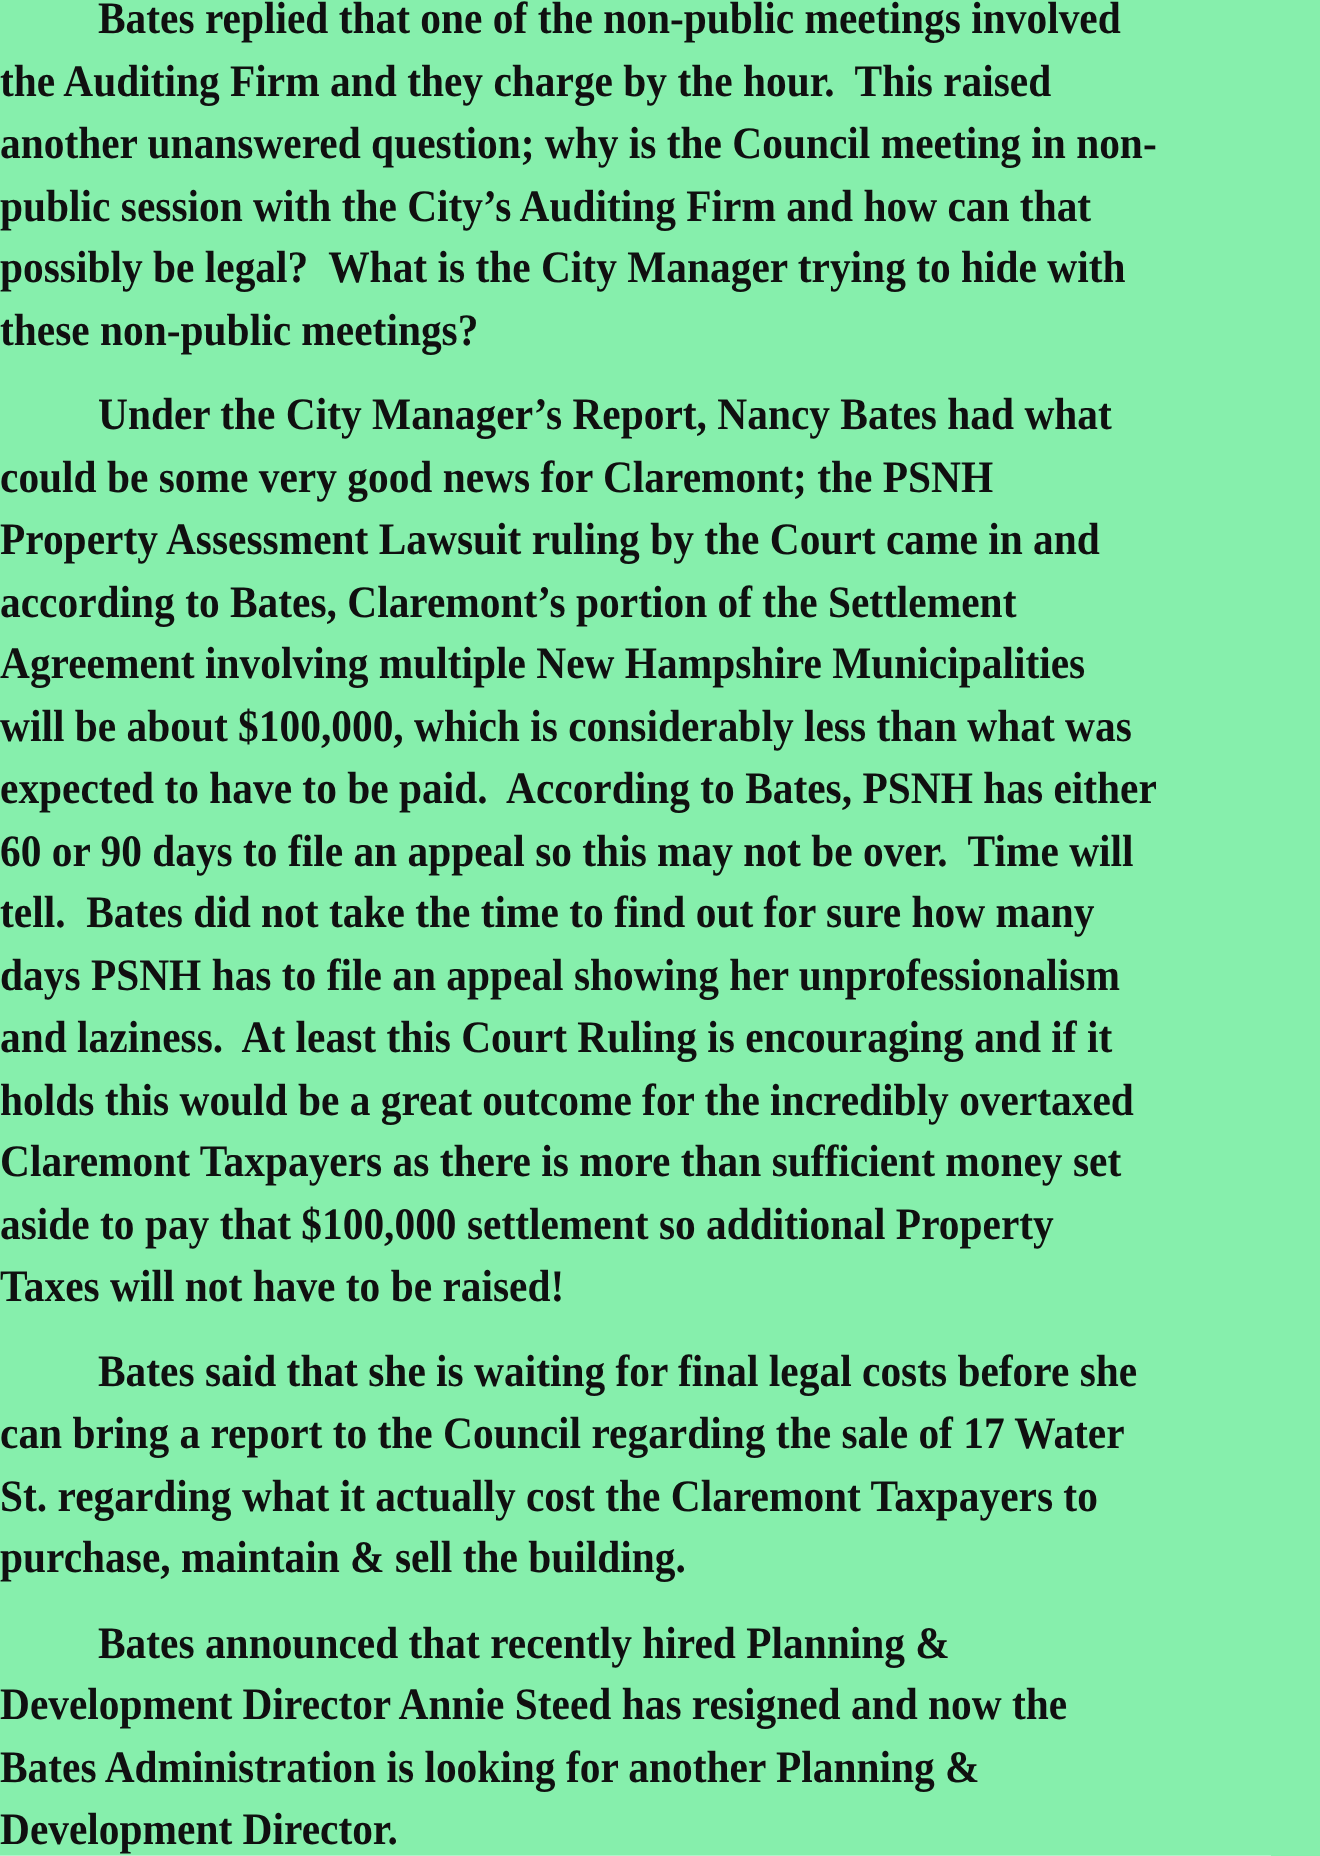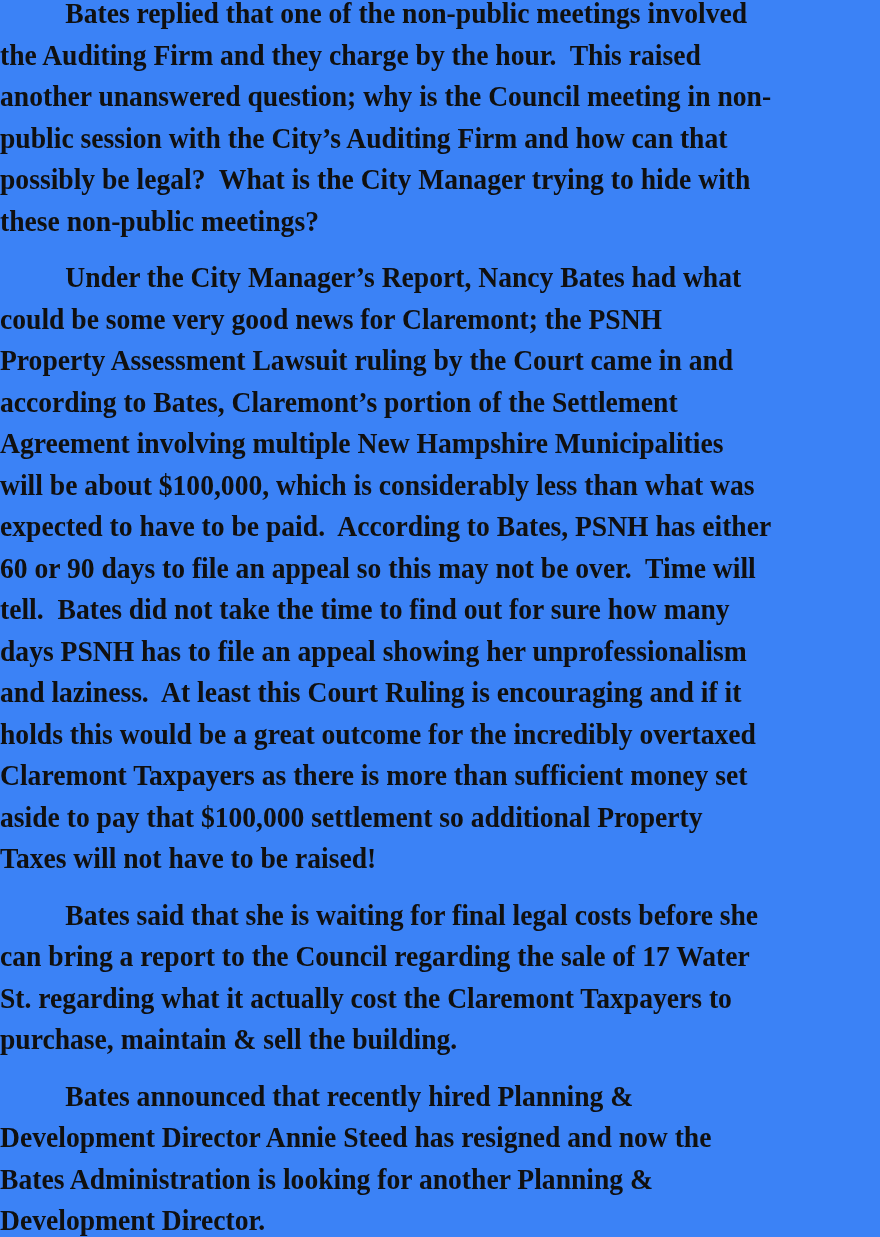--- a/index.html
+++ b/index.html
@@ -11,21 +11,21 @@
     width: 880px;
     height: 1237px;
     background: #fcfcfc;
     overflow: hidden;
   }
   .page {
     position: relative;
     width: 880px;
     height: 1237px;
     overflow: hidden;
-    background: #3b82f6;
+    background: #86efac;
   }
   .text-block {
     font-family: "Liberation Serif", "DejaVu Serif", serif;
     font-weight: bold;
     font-size: 30px;
     line-height: 41.5px;
     color: #101010;
     margin-top: -8px;
     width: 957px;               
     transform: scaleX(0.92);    

